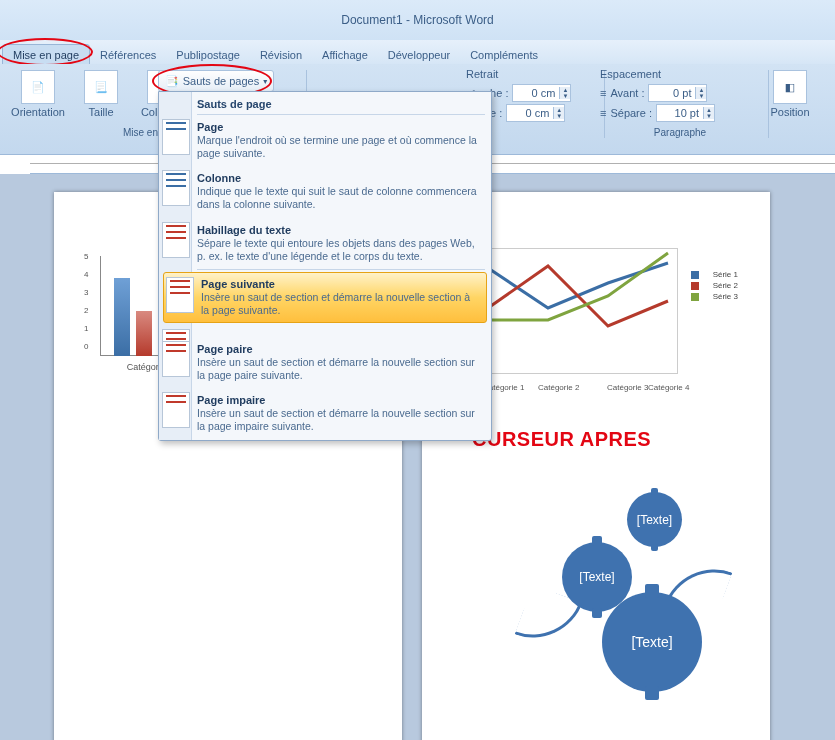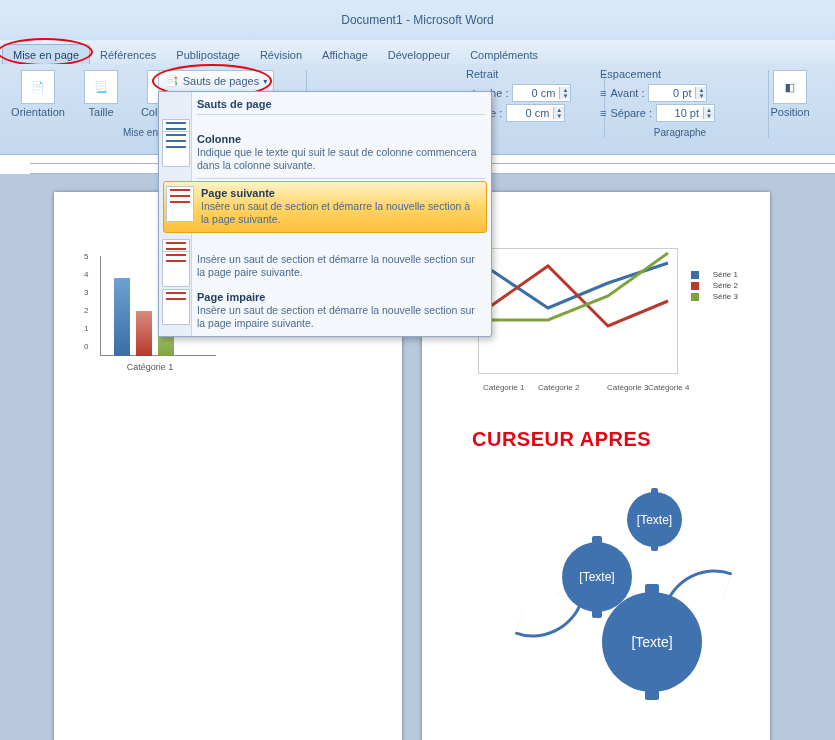--- a/index.html
+++ b/index.html
@@ -180,30 +180,45 @@
 
   <div class="menu">
     <div class="stripe"></div>
     <div class="menu-section-title">Sauts de page</div>
     <hr>
     <div class="menu-item">
       <div class="mi-ico">
           <div class="bar"></div>
           <div class="bar"></div>
         </div>
+      <div class="txt">
+        <div class="ttl">Page</div>
+        <div class="desc">Marque l'endroit où se termine une page et où commence la page suivante.</div>
+      </div>
     </div>
     <div class="menu-item">
       <div class="mi-ico">
           <div class="bar"></div>
           <div class="bar"></div>
           <div class="bar"></div>
         </div>
       <div class="txt">
         <div class="ttl">Colonne</div>
         <div class="desc">Indique que le texte qui suit le saut de colonne commencera dans la colonne suivante.</div>
+      </div>
+    </div>
+    <div class="menu-item">
+      <div class="mi-ico red">
+          <div class="bar"></div>
+          <div class="bar"></div>
+          <div class="bar"></div>
+        </div>
+      <div class="txt">
+        <div class="ttl">Habillage du texte</div>
+        <div class="desc">Sépare le texte qui entoure les objets dans des pages Web, p. ex. le texte d'une légende et le corps du texte.</div>
       </div>
     </div>
     <hr>
     <div class="menu-item highlight">
       <div class="mi-ico red" style="left:2px">
           <div class="bar"></div>
           <div class="bar"></div>
           <div class="bar"></div>
         </div>
       <div class="txt">
@@ -217,20 +232,21 @@
           <div class="bar"></div>
           <div class="bar"></div>
         </div>
     </div>
     <div class="menu-item">
       <div class="mi-ico red">
           <div class="bar"></div>
           <div class="bar"></div>
         </div>
       <div class="txt">
+        <div class="ttl">Page paire</div>
         <div class="desc">Insère un saut de section et démarre la nouvelle section sur la page paire suivante.</div>
       </div>
     </div>
     <div class="menu-item">
       <div class="mi-ico red">
           <div class="bar"></div>
           <div class="bar"></div>
         </div>
       <div class="txt">
         <div class="ttl">Page impaire</div>

